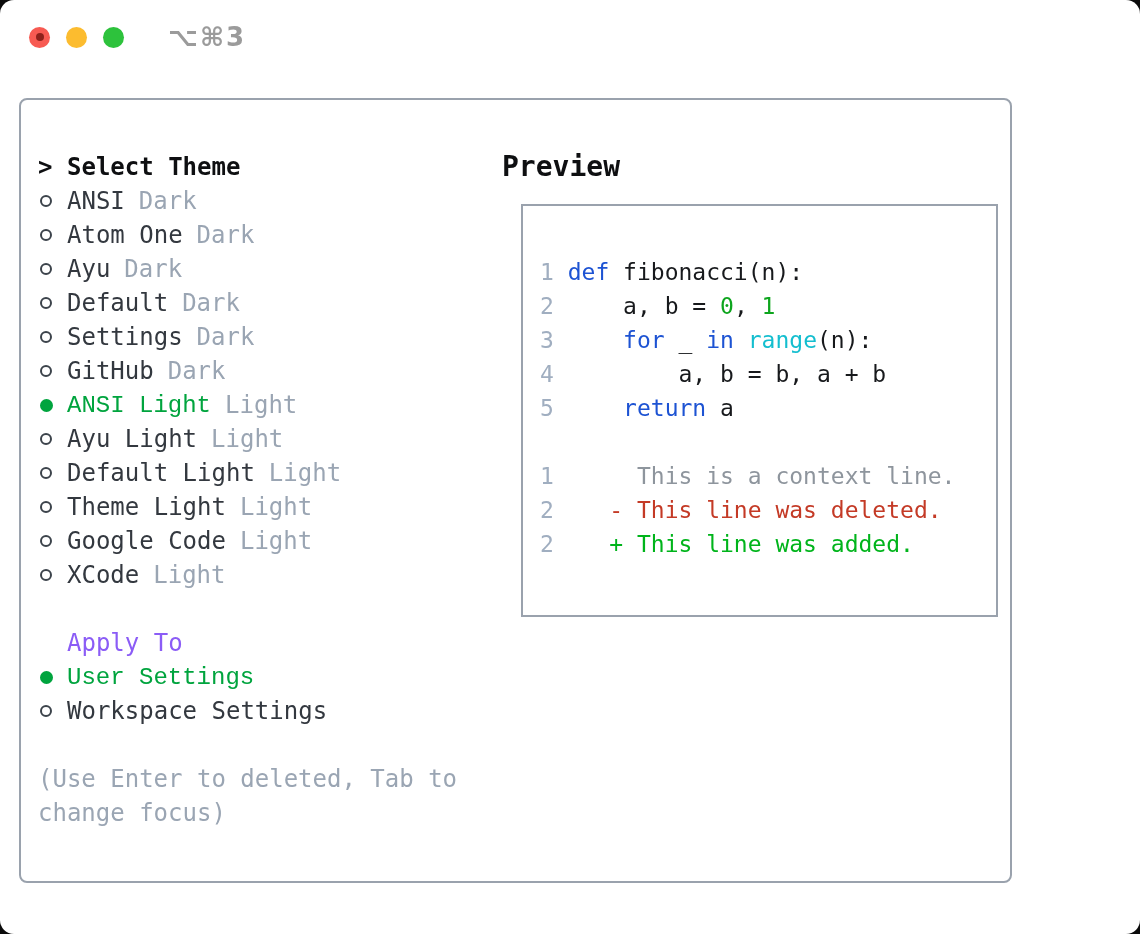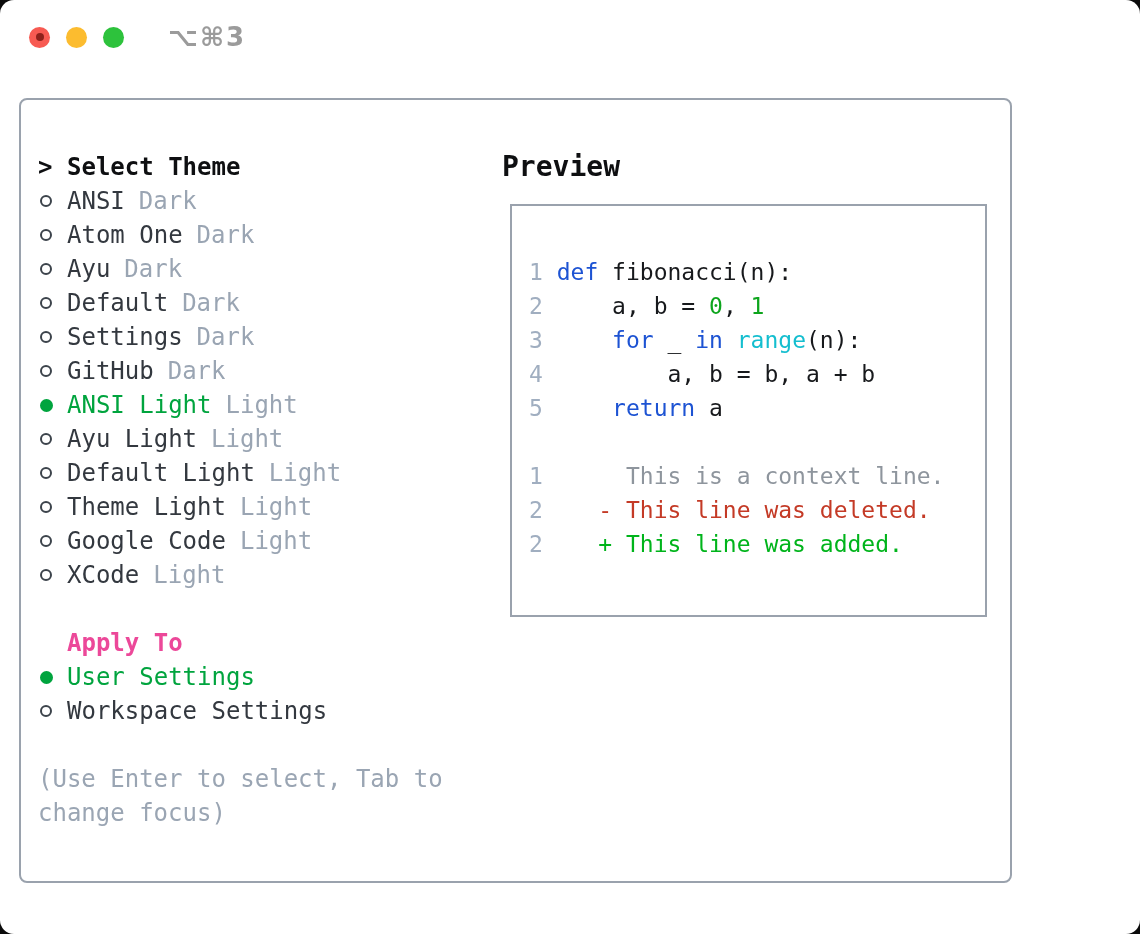--- a/index.html
+++ b/index.html
@@ -74,37 +74,37 @@
     width:29px;flex:0 0 29px;
     display:flex;align-items:center;
   }
   .arrow{font-weight:700;color:#0e0f11;}
   .radio{
     display:inline-block;width:12px;height:12px;border-radius:50%;
     border:2px solid #3c434b;margin-left:2px;
   }
   .radio.selected{background:var(--accent_green);border-color:var(--accent_green);width:13px;height:13px;}
   .title{font-weight:700;color:#0e0f11;}
-  .apply-title{color:#ec4899;font-weight:700;}
+  .apply-title{color:#8b5cf6;font-weight:400;}
   .name{color:var(--name_dark);}
-  .name.sel{color:var(--accent_green);}
+  .name.sel{color:var(--accent_green);font-family:Liberation Mono, monospace;}
   .tag{color:var(--muted_gray);margin-left:14px;}
   .spacer{height:34px;}
   .help-line{
     height:34px;line-height:34px;
     font-size:24px;color:var(--muted_gray);white-space:pre;
   }
   
   .preview-col{position:absolute;left:481px;top:50px;}
   .preview-title{
     height:34px;line-height:34px;
     font-size:28px;font-weight:700;color:#0e0f11;
   }
   .preview-box{
-    margin-left:8px;margin-top:20px;
+    margin-left:19px;margin-top:20px;
     width:477px;height:413px;
     border:2px solid var(--border_gray);
     background:#fff;
     padding:49px 0 0 17px;
   }
   .code-line{
     height:34px;line-height:34px;
     font-size:23px;white-space:pre;
   }
   .seg{white-space:pre;}
@@ -162,21 +162,21 @@
       </div>
 
       <div id="apply-list">
           <div class="row"><span class="marker"><span class="radio selected"></span></span><span class="name sel">User Settings</span></div>
           <div class="row"><span class="marker"><span class="radio"></span></span><span class="name">Workspace Settings</span></div>
         </div>
 
       <div class="spacer"></div>
 
       <div id="help">
-          <div class="help-line">(Use Enter to select, Tab to</div>
+          <div class="help-line">(Use Enter to deleted, Tab to</div>
           <div class="help-line">change focus)</div>
         </div>
     </div>
 
     <div class="preview-col">
       <div class="preview-title">Preview</div>
       <div class="preview-box">
         <div id="code">
             <div class="code-line"><span class="seg ln">1 </span><span class="seg kw">def</span><span class="seg t"> fibonacci(n):</span></div>
             <div class="code-line"><span class="seg ln">2 </span><span class="seg t">    a, b = </span><span class="seg lit">0</span><span class="seg t">, </span><span class="seg lit">1</span></div>

